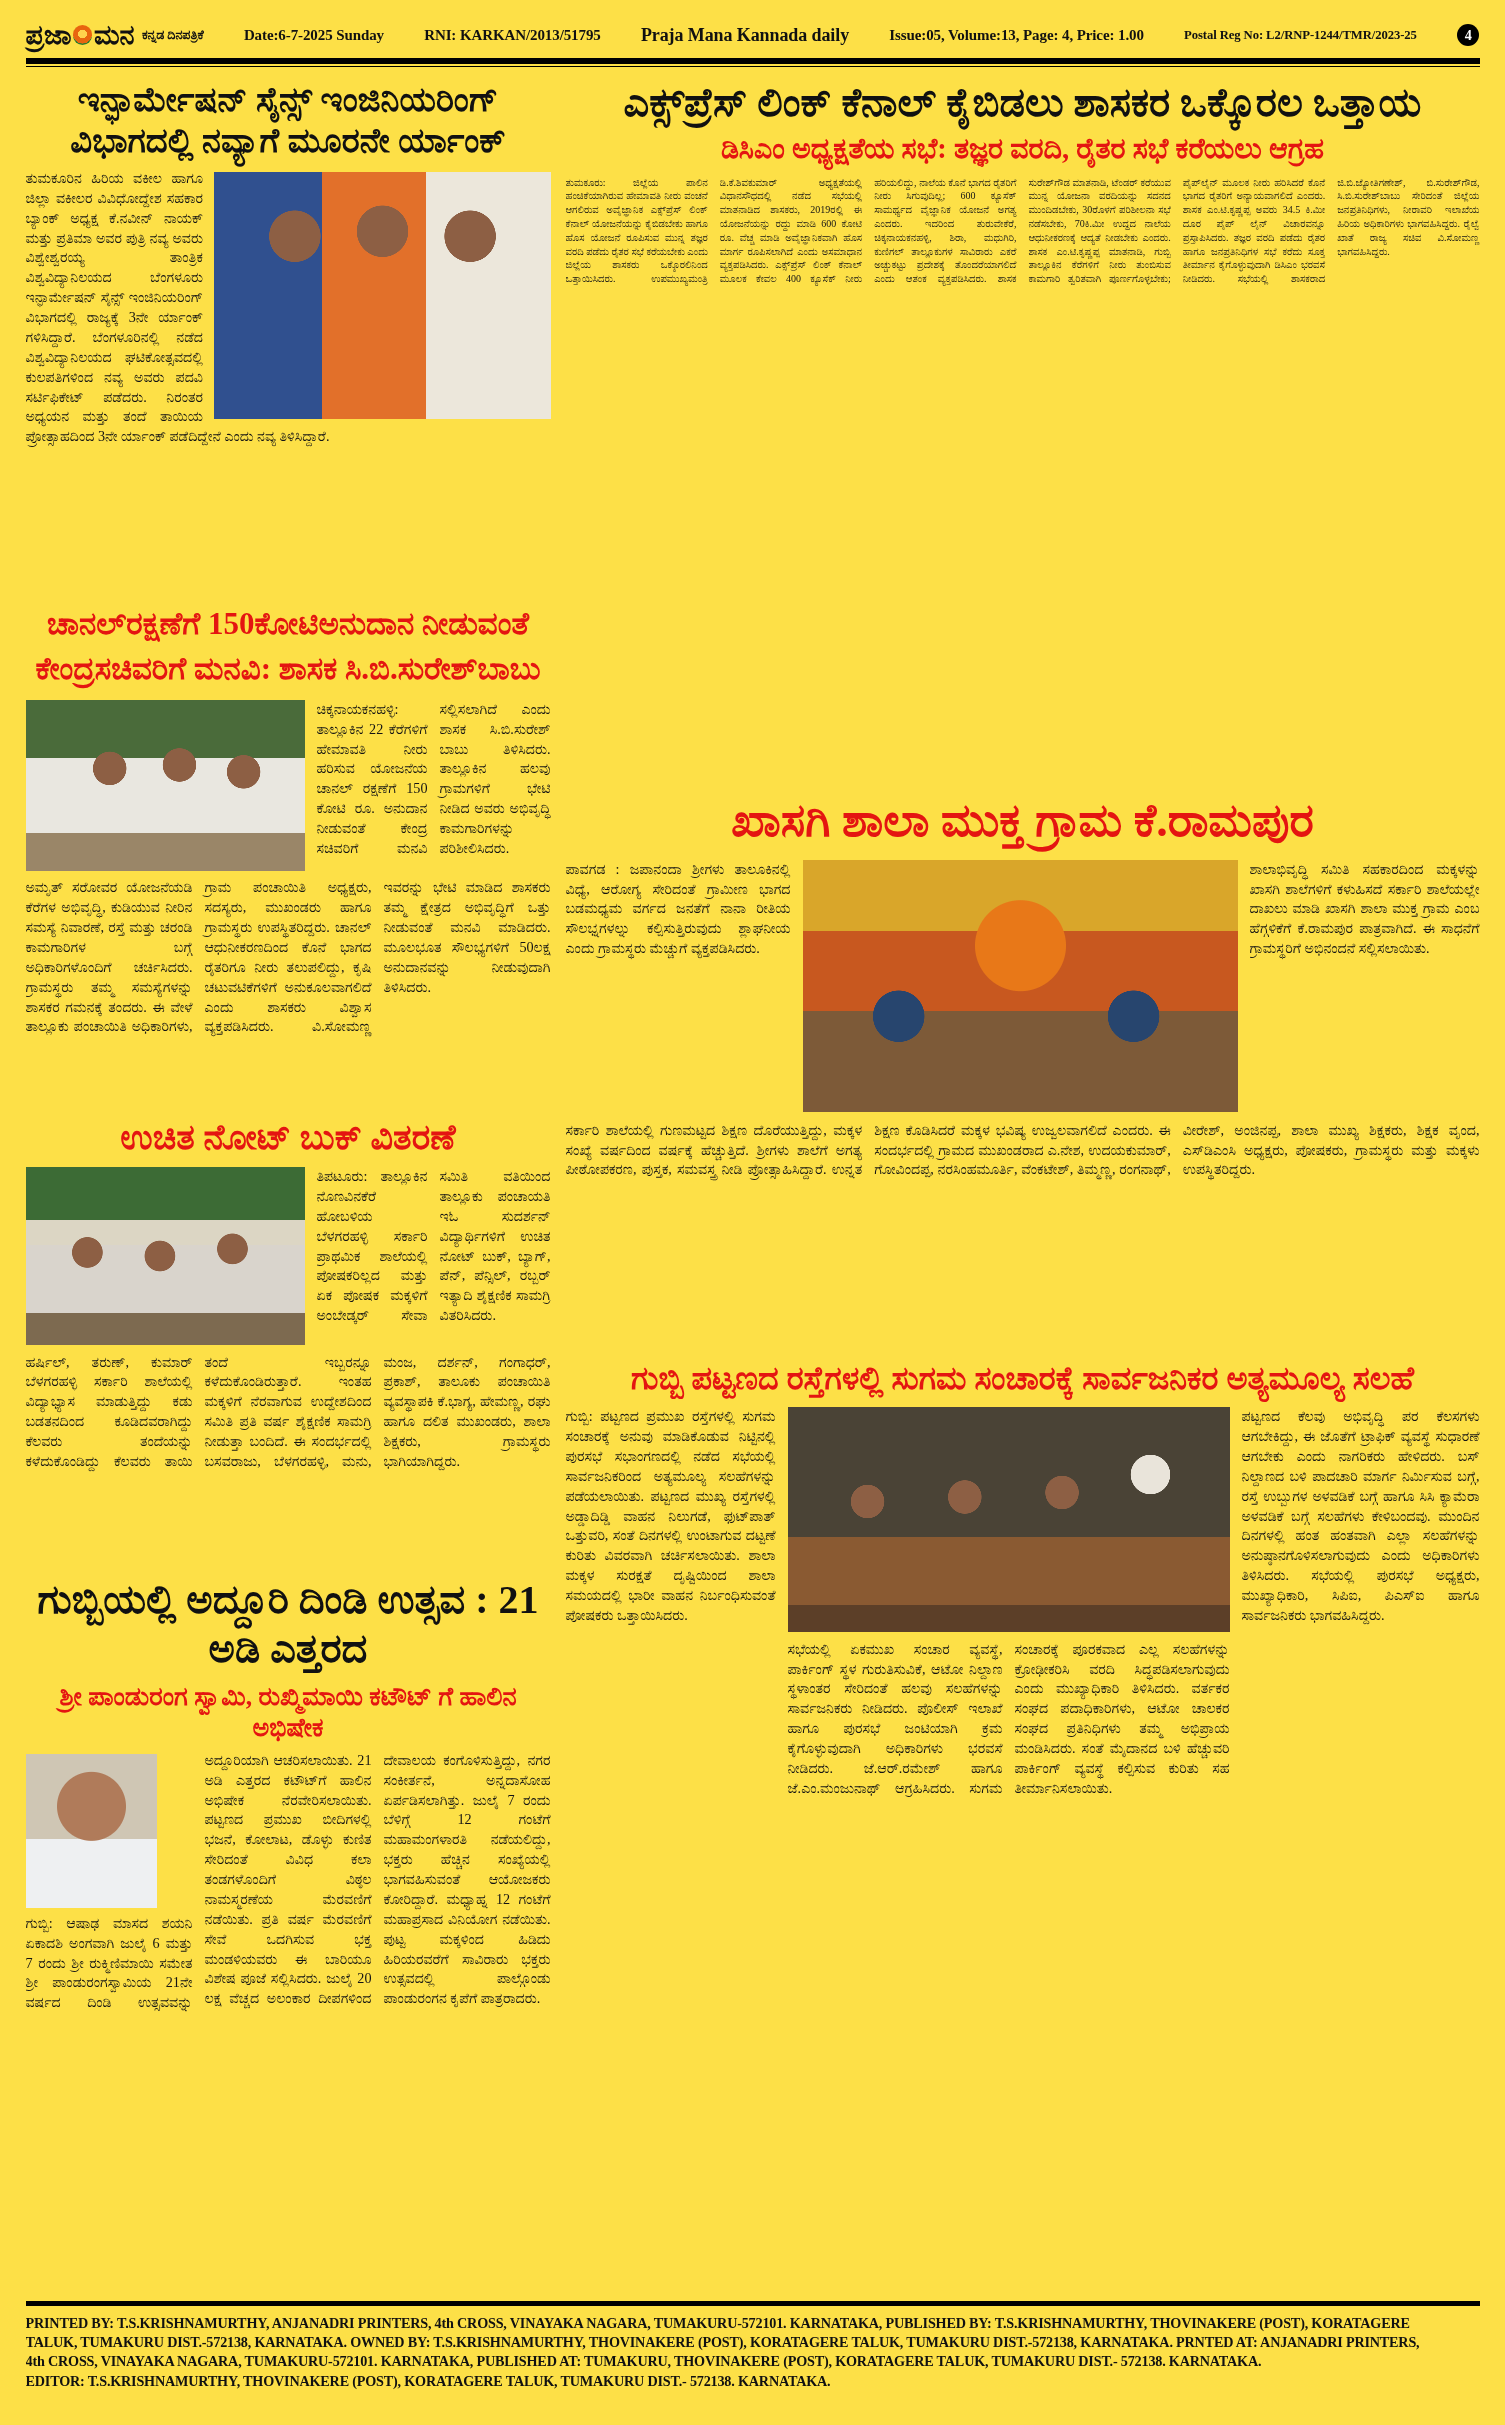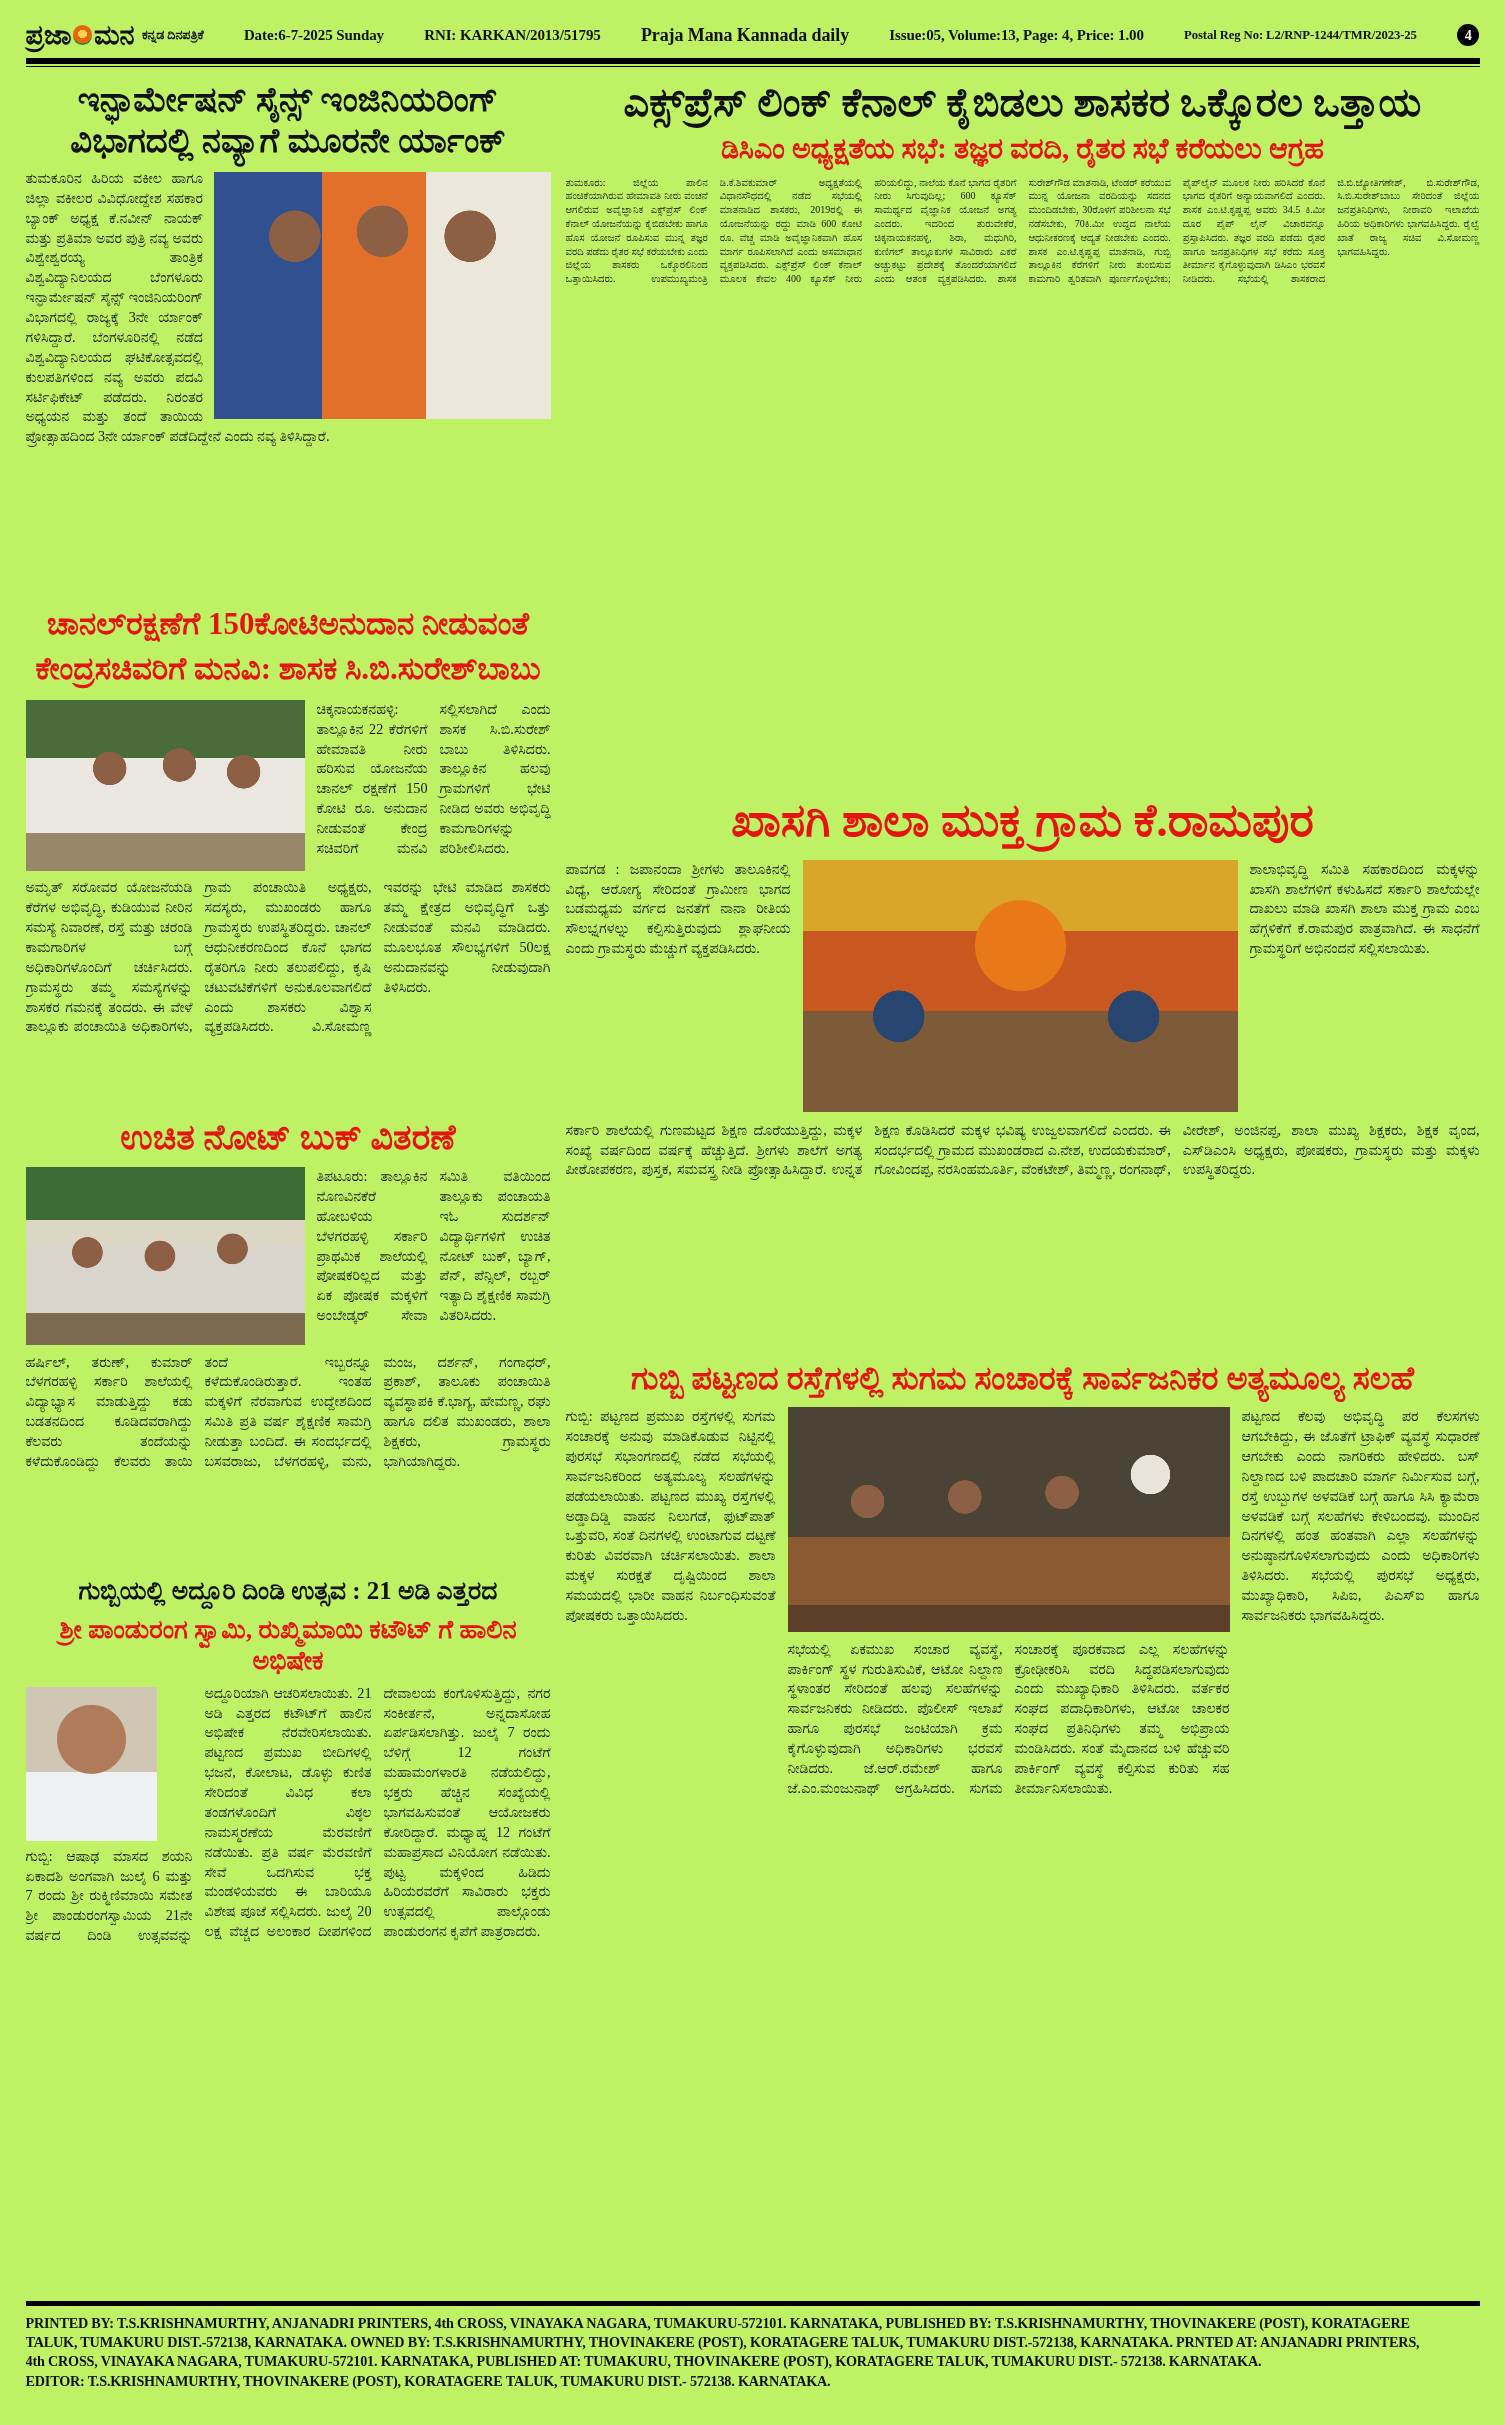--- a/index.html
+++ b/index.html
@@ -1,16 +1,16 @@
 <!DOCTYPE html>
 <html style="font-size:12px"><head>
 <meta charset="utf-8">
 <style>
   html,body{margin:0;padding:0;background:#f2f2f0;}
-  .sheet{width:1505px;height:2426px;background:#bef264;box-sizing:border-box;
+  .sheet{width:1505px;height:2426px;background:#fde047;box-sizing:border-box;
          padding:19.5px 25.5px 0;position:relative;font-family:"Liberation Serif",serif;color:#111;}
   
   .masthead{display:flex;align-items:center;justify-content:space-between;white-space:nowrap;
             font-weight:bold;font-size:15px;letter-spacing:-0.1px;}
   .logoblk{display:flex;align-items:center;gap:7.5px;}
   .logo{font-size:27px;font-weight:bold;display:flex;align-items:center;gap:1.5px;}
   .emblem{width:19.5px;height:19.5px;border-radius:50%;display:inline-block;
           background:radial-gradient(circle at 50% 45%,#ffd24d 0 30%,#e8650f 31% 65%,#2e7d32 66% 100%);}
   .logo-sub{font-size:12.7px;font-weight:bold;}
   .en-name{font-size:18px;}
@@ -21,21 +21,21 @@
   
   .main{display:flex;gap:15px;margin-top:12px;height:2133px;overflow:hidden;}
   .zone-left{width:525px;flex:none;}
   .zone-right{flex:1;min-width:0;}
   section{margin-bottom:13.5px;}
   .c{text-align:center;}
   .hl{margin:0 0 7.5px;line-height:1.22;font-weight:bold;}
   .hl-a1{font-size:34px;}
   .hl-a2{font-size:31px;line-height:1.45;}
   .hl-a3{font-size:35px;}
-  .hl-a4{font-size:25px;}
+  .hl-a4{font-size:40px;}
   .sub-a4{font-size:25.5px;margin:1.5px 0 7.5px;}
   .hl-a5{font-size:40px;margin-bottom:3px;}
   .sub-a5{font-size:28.5px;margin:4.5px 0 9px;}
   .hl-a6{font-size:46px;margin:3px 0 10.5px;}
   .hl-a7{font-size:32px;margin:4.5px 0 9px;}
   .red{color:#e41511;}
   
   .bt{font-size:14.2px;line-height:1.4;text-align:justify;overflow:hidden;color:#141414;}
   .c2{column-count:2;column-gap:12px;}
   .c3{column-count:3;column-gap:12px;}

